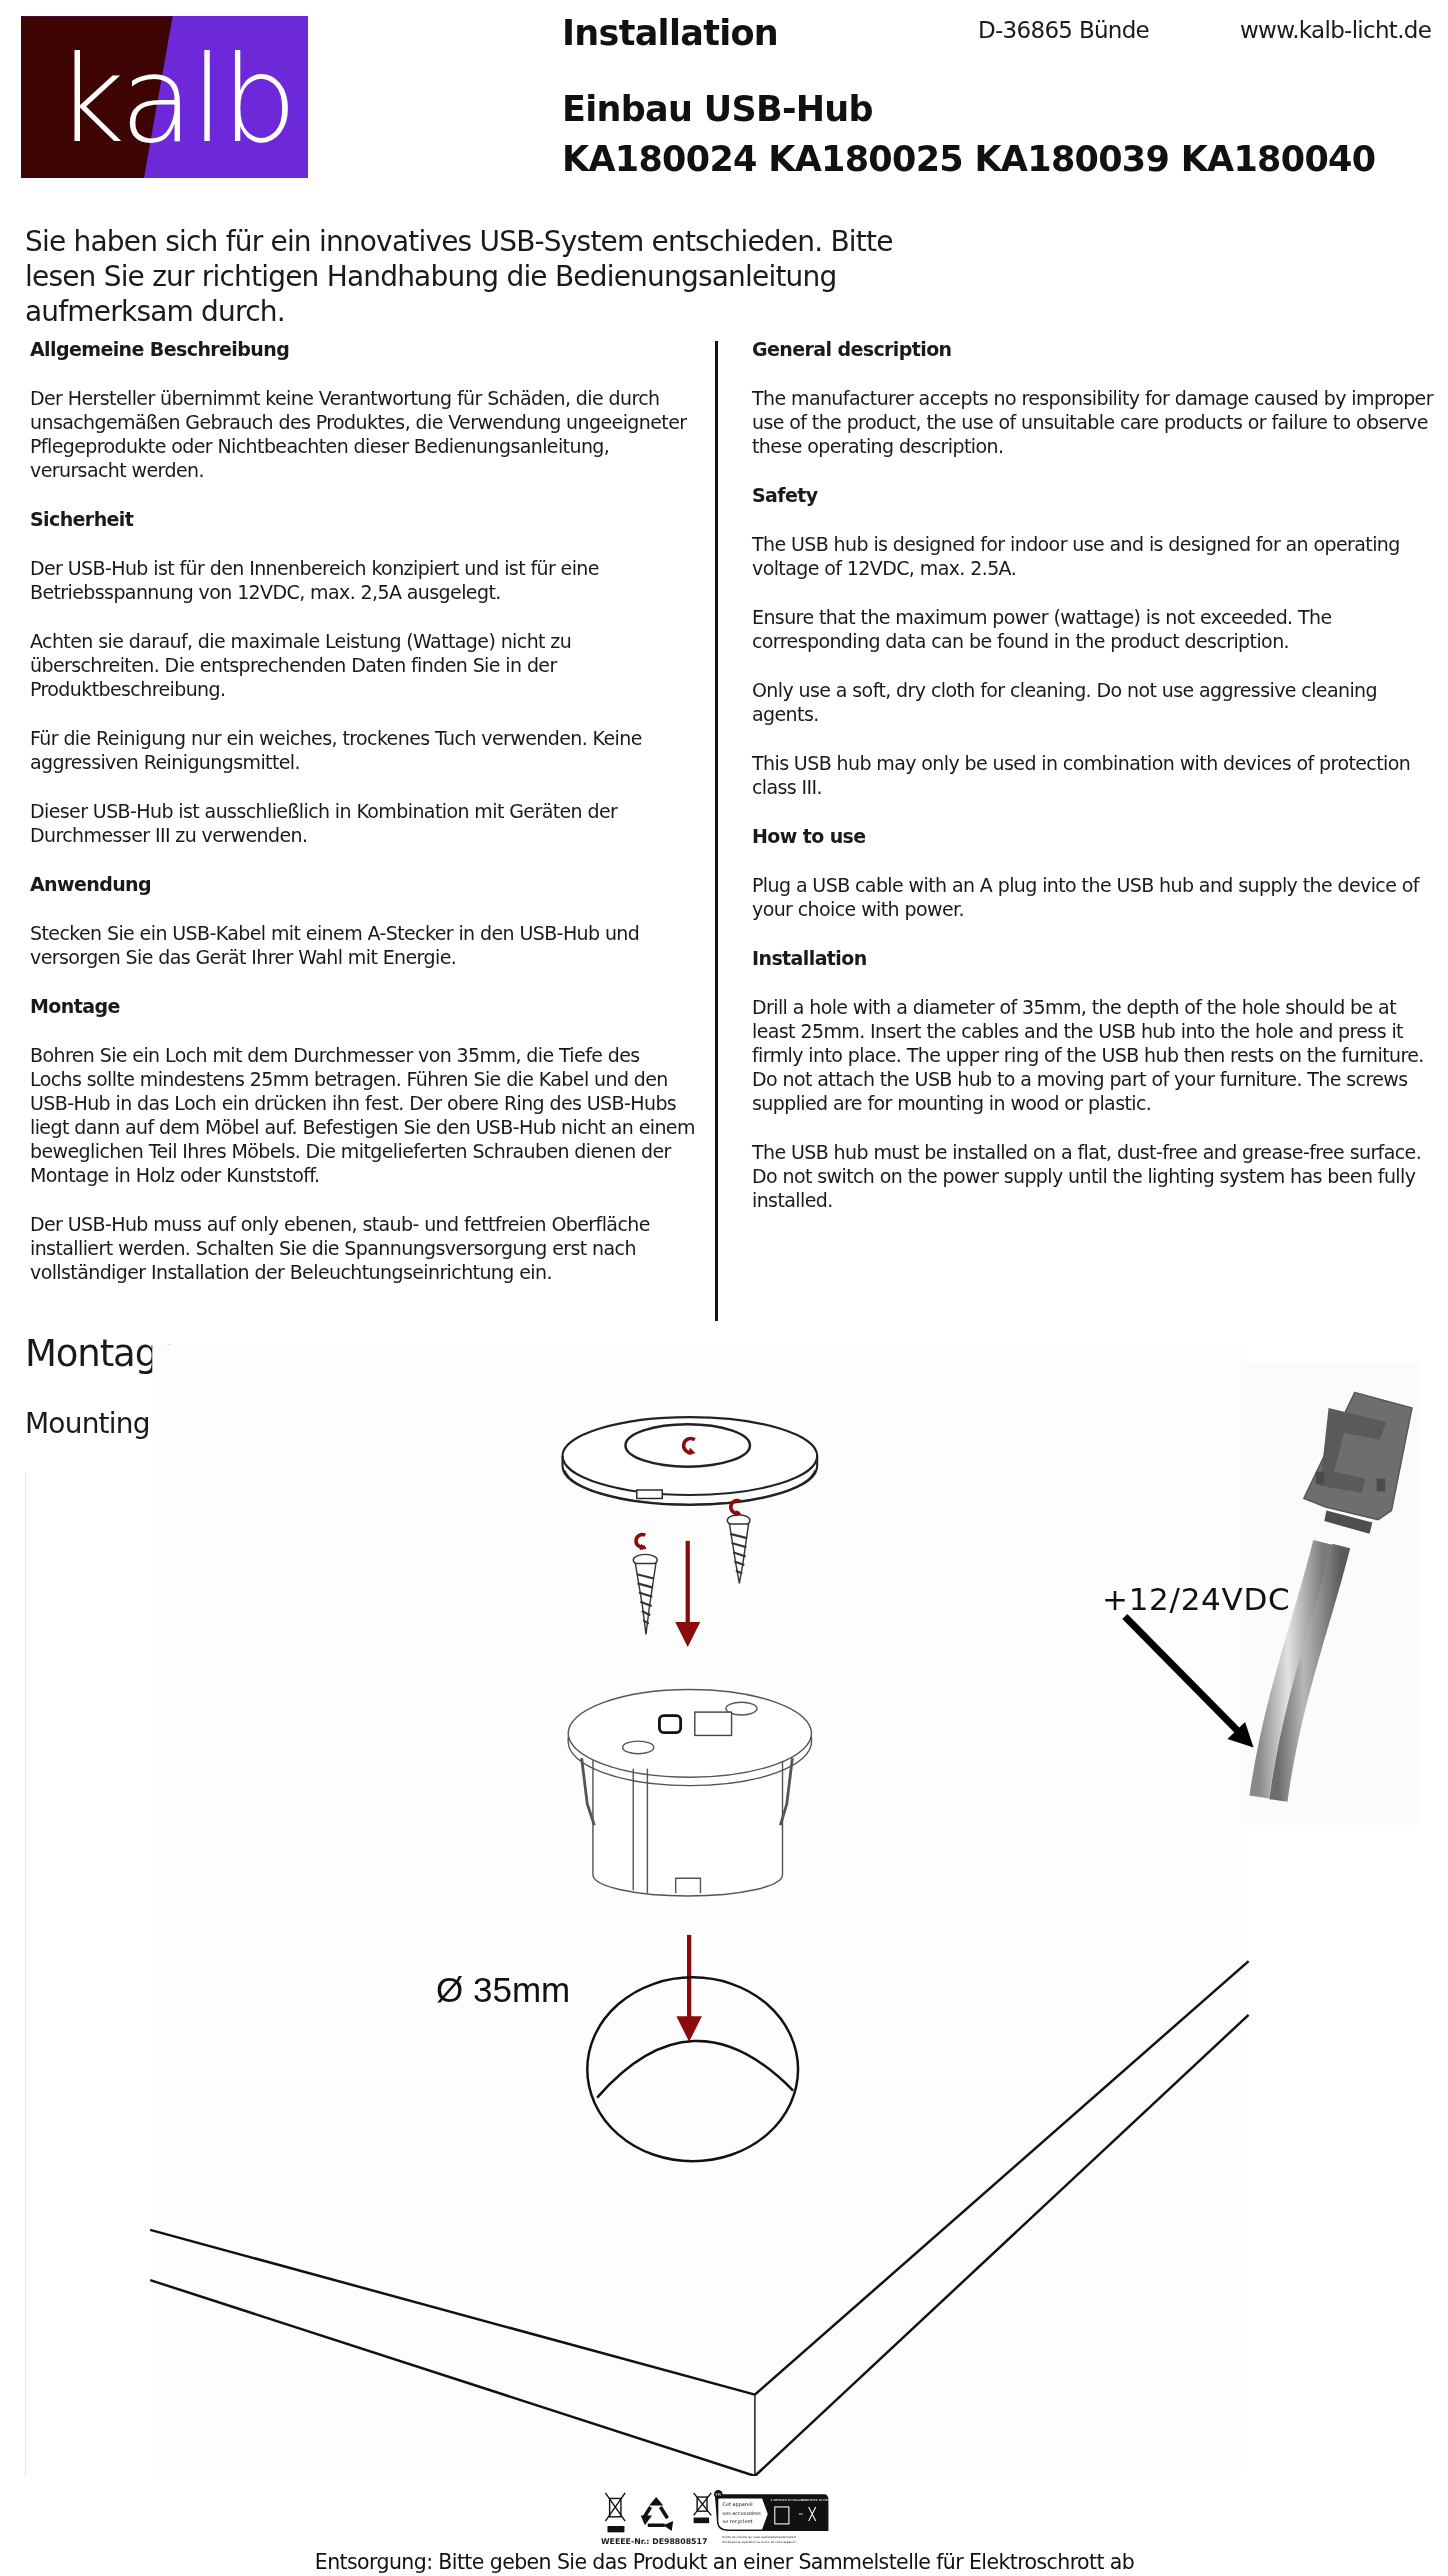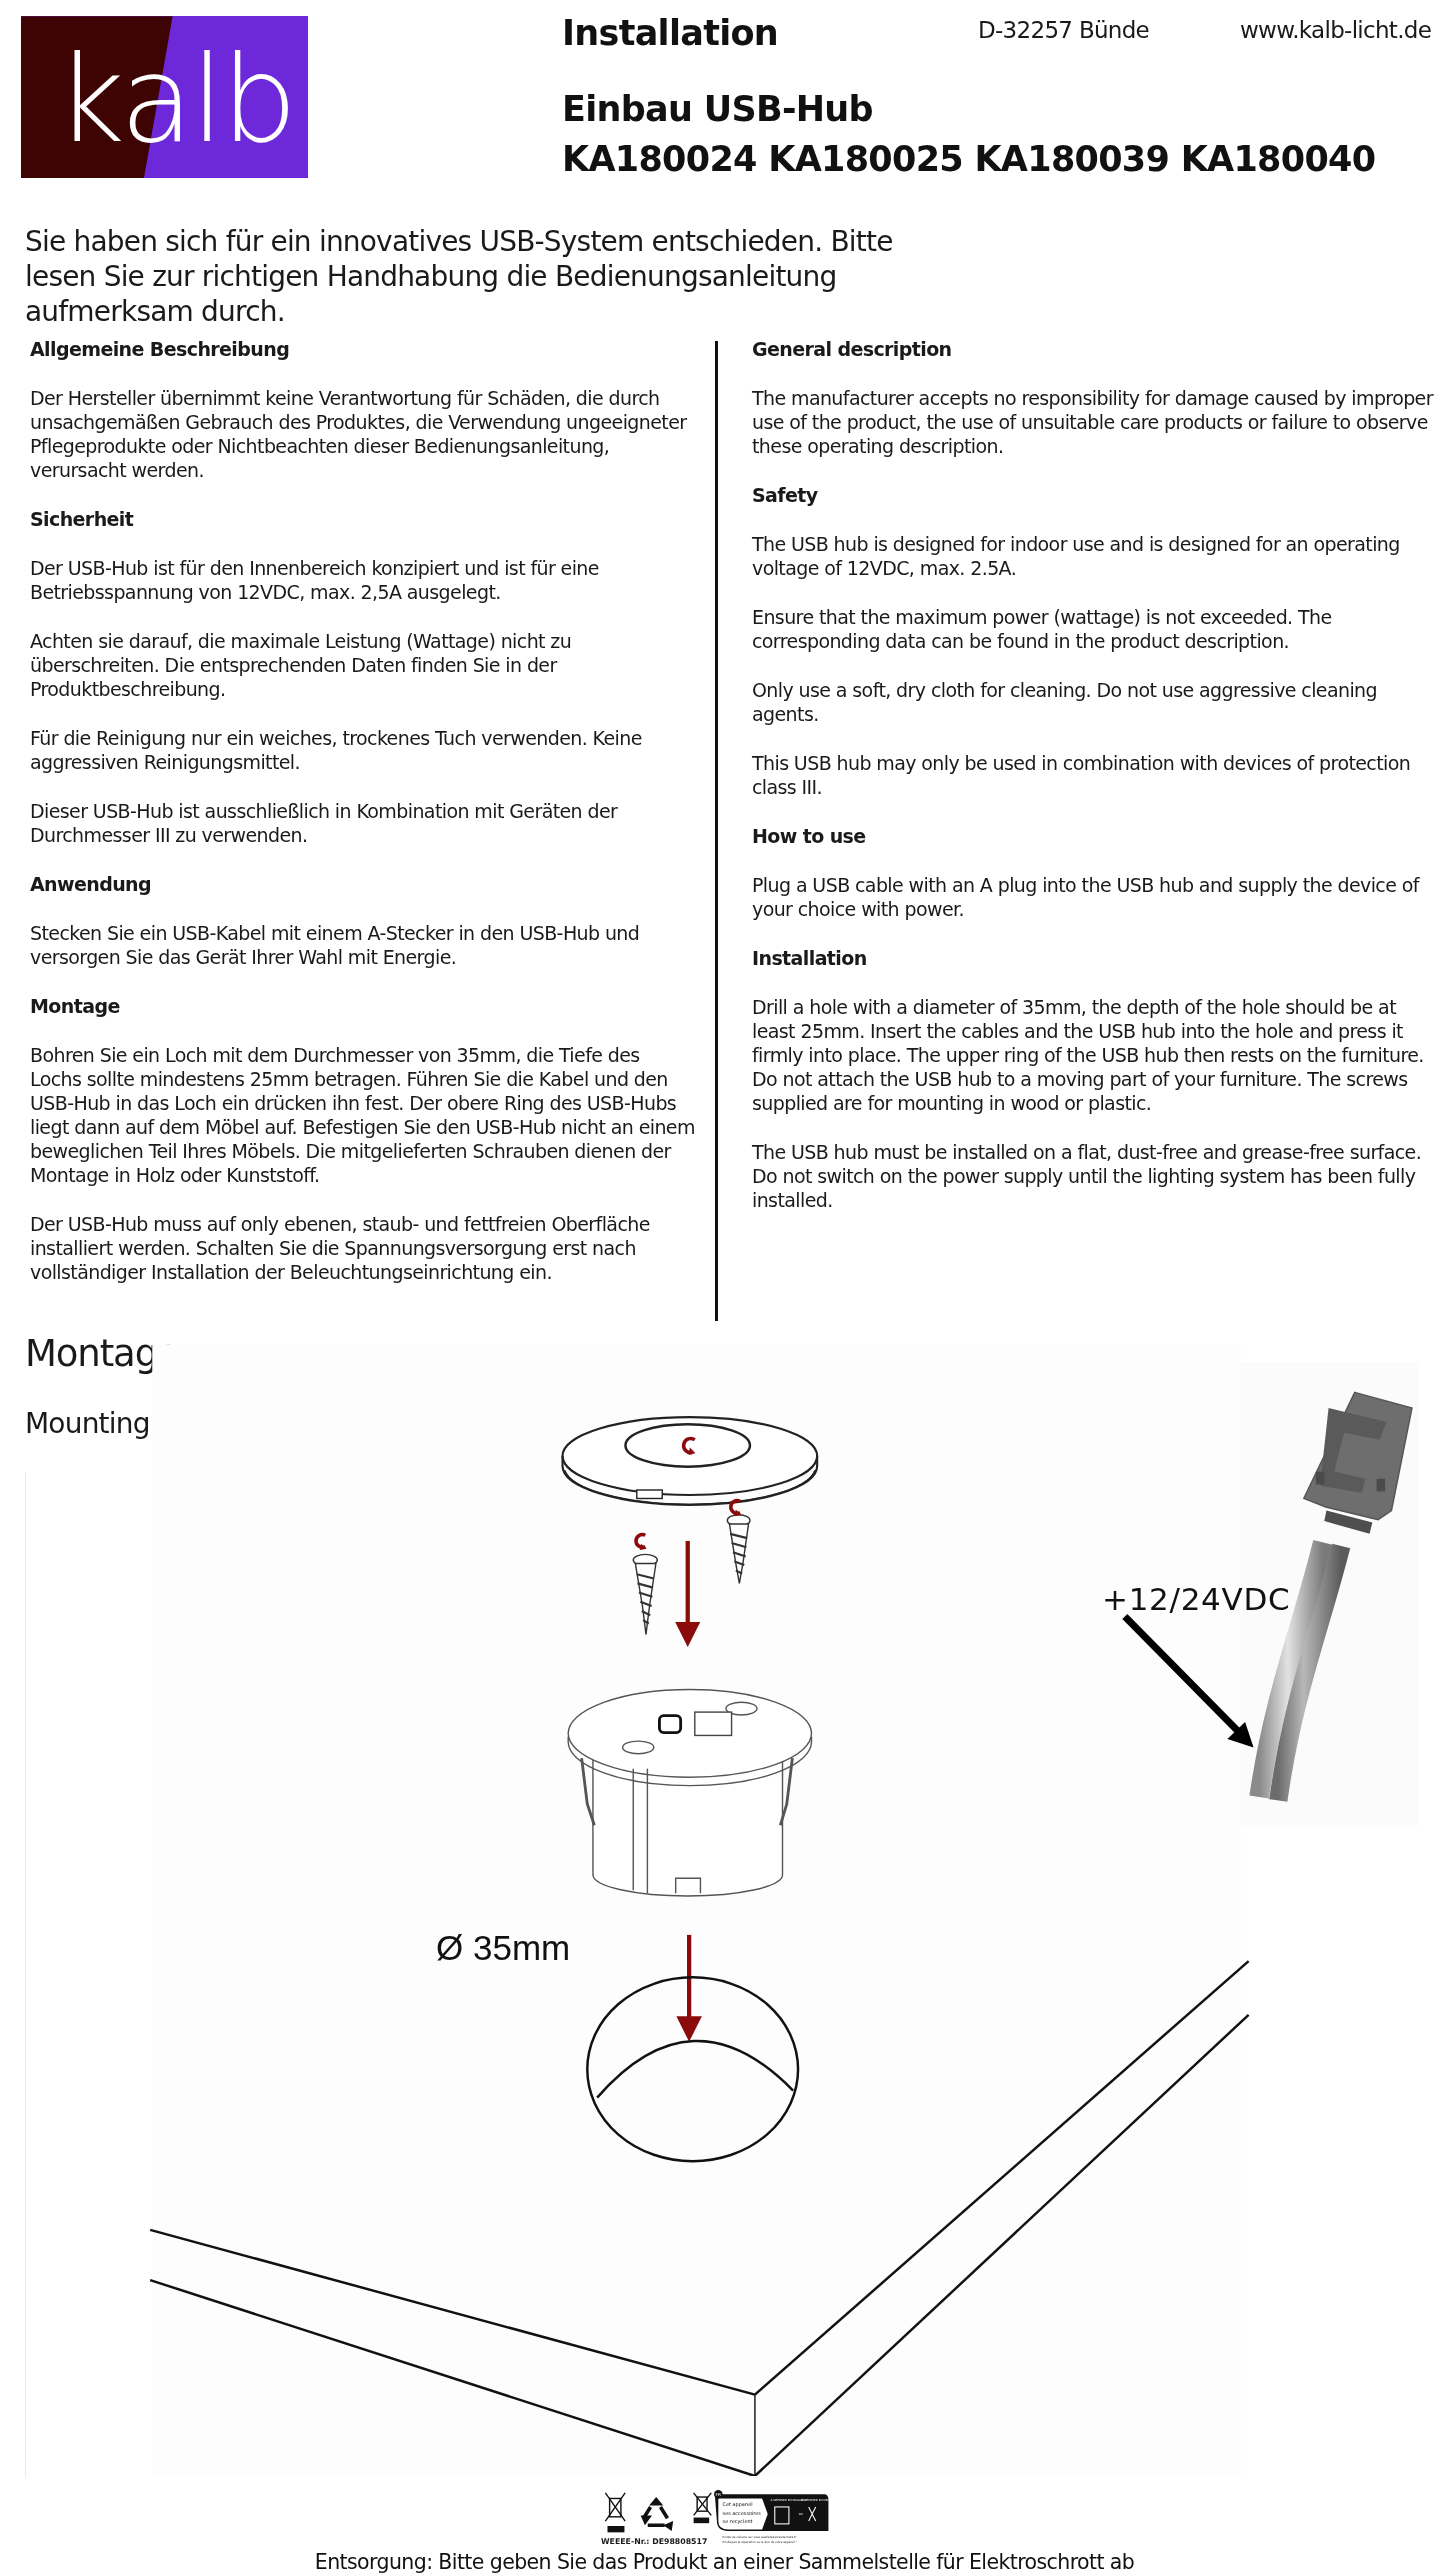--- a/index.html
+++ b/index.html
@@ -34,39 +34,39 @@
   #divider { left: 715px; top: 341px; width: 2.8px; height: 980px; background: #111; }
 
   
   #mt-de { left: 25px; top: 1332px; font-size: 37px; font-family: "DejaVu Sans", sans-serif; letter-spacing: -1.1px; }
   #mt-en { left: 25px; top: 1407px; font-size: 28px; font-family: "DejaVu Sans", sans-serif; letter-spacing: -0.8px; }
   #left-rule { left: 25px; top: 1472px; width: 1.4px; height: 1005px; background: #e8e8e8; }
   #figure { left: 0; top: 1316px; width: 1449px; height: 1160px; }
 
   #cable-panel { left: 1072px; top: 1362px; width: 347px; height: 463px; background: #fbfbfb; }
   #voltage { left: 1102px; top: 1581px; font-size: 31px; font-family: "DejaVu Sans", sans-serif; letter-spacing: 0.7px; color: #111; }
-  #diam { left: 436px; top: 1928px; font-size: 35px; font-family: "Liberation Sans", sans-serif; color: #111; }
+  #diam { left: 436px; top: 1970px; font-size: 35px; font-family: "Liberation Sans", sans-serif; color: #111; }
 
   
   #weee { left: 598px; top: 2490px; width: 283px; height: 60px; }
   #weee-nr { left: 601px; top: 2537px; font-size: 7.8px; font-weight: bold; font-family: "DejaVu Sans", sans-serif; }
   #disposal { left: 0; width: 1449px; top: 2550px; text-align: center; font-size: 20.5px;
               font-family: "DejaVu Sans", sans-serif; letter-spacing: -0.6px; color: #111; }
   .fr-txt { font-family: "DejaVu Sans", sans-serif; }
 </style>
 </head>
 <body>
 
 <div id="logo" class="abs">
   <div class="shade"></div>
   <div class="word">kalb</div>
 </div>
 
 <div id="hdr-install" class="abs h-title">Installation</div>
-<div id="hdr-city" class="abs">D-32257 Bünde</div>
+<div id="hdr-city" class="abs">D-36865 Bünde</div>
 <div id="hdr-web" class="abs">www.kalb-licht.de</div>
 <div id="hdr-sub" class="abs h-title">Einbau USB-Hub</div>
 <div id="hdr-models" class="abs h-title">KA180024 KA180025 KA180039 KA180040</div>
 
 <div id="intro" class="abs">Sie haben sich für ein innovatives USB-System entschieden. Bitte lesen Sie zur richtigen Handhabung die Bedienungsanleitung aufmerksam durch.</div>
 
 <div id="col-de" class="abs col">
   <h3>Allgemeine Beschreibung</h3>
   <p>Der Hersteller übernimmt keine Verantwortung für Schäden, die durch unsachgemäßen Gebrauch des Produktes, die Verwendung ungeeigneter Pflegeprodukte oder Nichtbeachten dieser Bedienungsanleitung, verursacht werden.</p>
   <h3>Sicherheit</h3>

